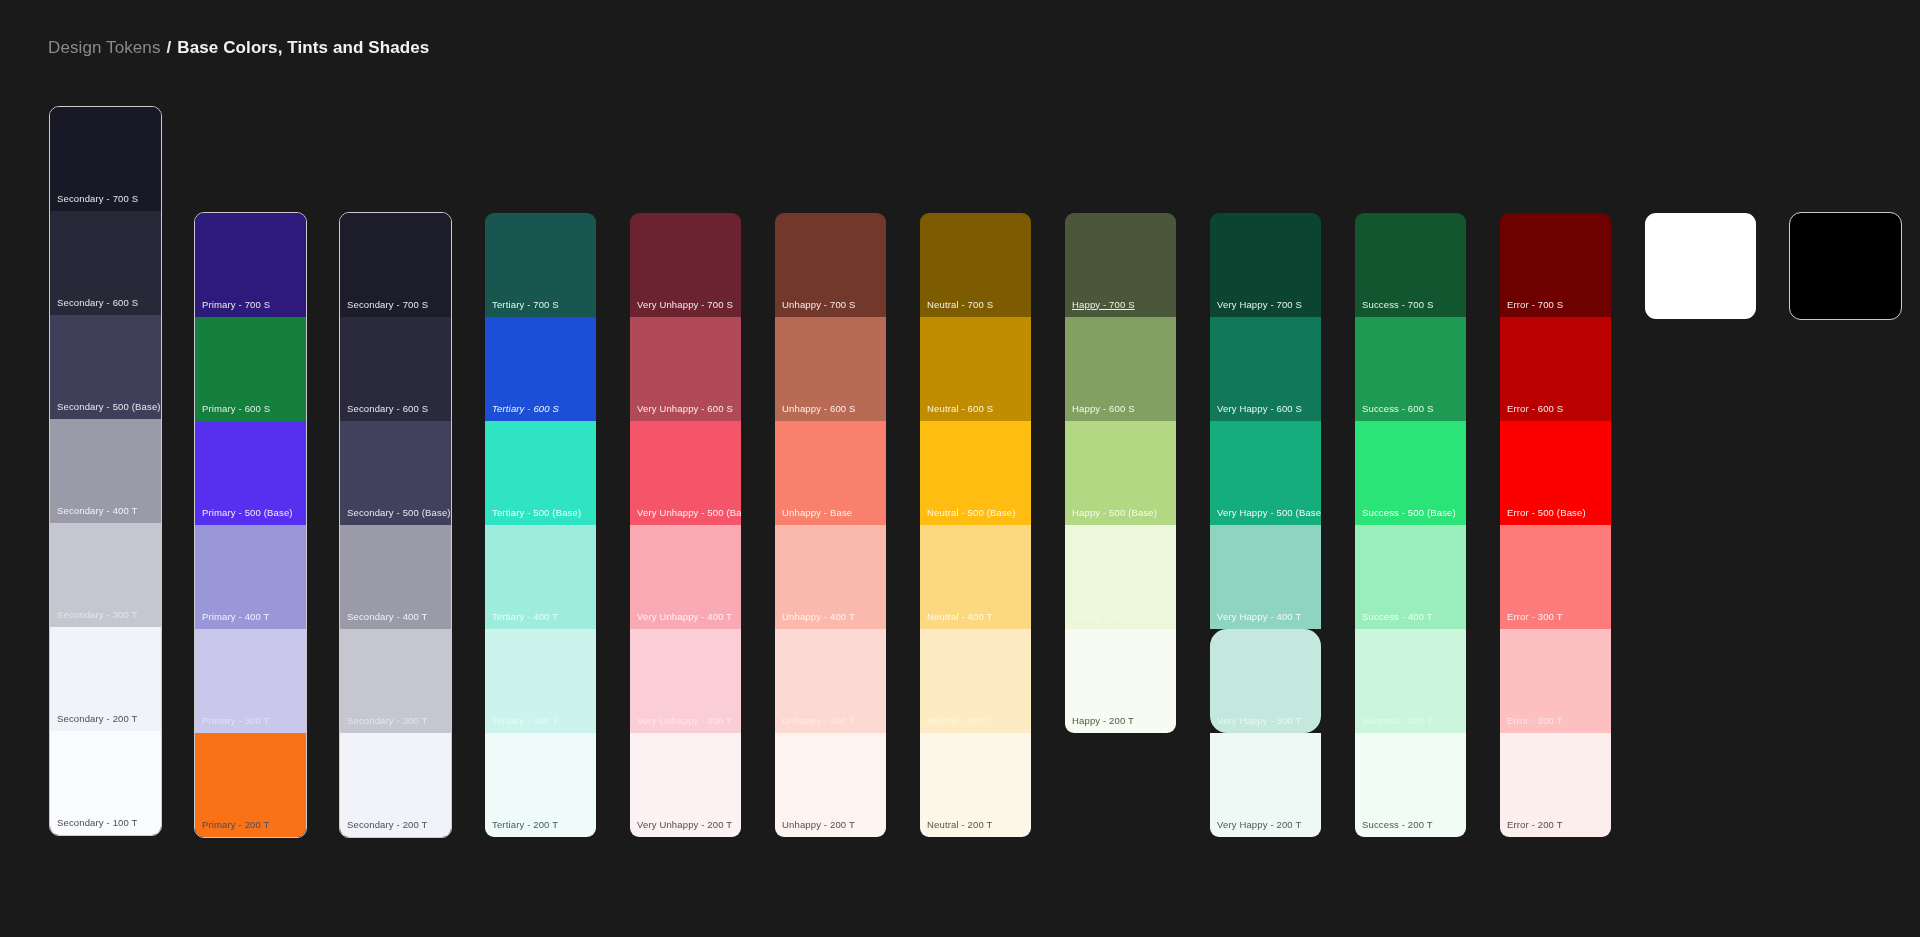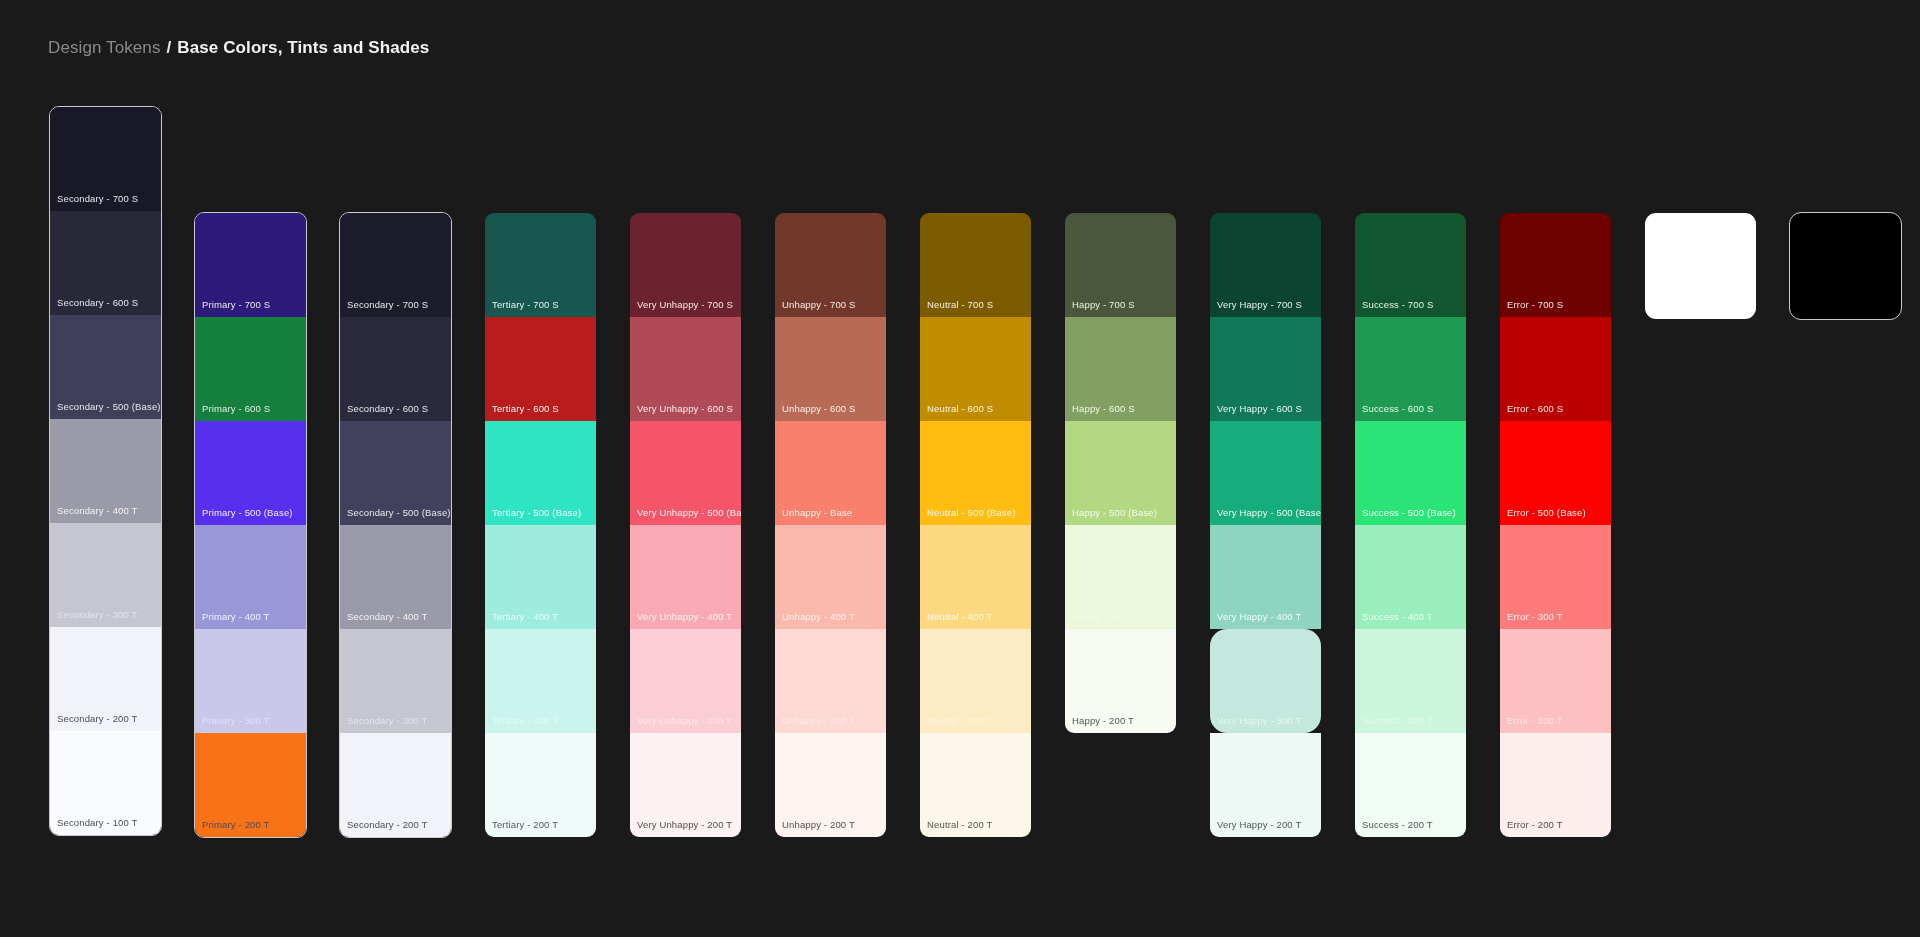--- a/index.html
+++ b/index.html
@@ -157,21 +157,21 @@
         </div>
         <div class="swatch" style="background: rgb(242, 243, 248);">
           <span class="swatch-label" style="color: rgb(75, 75, 90);">Secondary - 200 T</span>
         </div>
       </div>
       <div class="col-gap"></div>
       <div class="column" style="margin-top: 106px;">
         <div class="swatch" style="background: rgb(23, 87, 79);">
           <span class="swatch-label" style="color: rgb(230, 245, 241);">Tertiary - 700 S</span>
         </div>
-        <div class="swatch" style="background: #b91c1c;">
+        <div class="swatch" style="background: #1d4ed8; font-style: italic;">
           <span class="swatch-label" style="color: rgb(234, 250, 246);">Tertiary - 600 S</span>
         </div>
         <div class="swatch" style="background: rgb(47, 228, 194);">
           <span class="swatch-label" style="color: rgb(239, 255, 251);">Tertiary - 500 (Base)</span>
         </div>
         <div class="swatch" style="background: rgb(158, 236, 221);">
           <span class="swatch-label" style="color: rgb(232, 255, 249);">Tertiary - 400 T</span>
         </div>
         <div class="swatch" style="background: rgb(203, 245, 236);">
           <span class="swatch-label" style="color: rgb(227, 251, 245);">Tertiary - 300 T</span>
@@ -239,21 +239,21 @@
         <div class="swatch" style="background: rgb(253, 236, 195);">
           <span class="swatch-label" style="color: rgb(254, 245, 224);">Neutral - 300 T</span>
         </div>
         <div class="swatch" style="background: rgb(253, 247, 234);">
           <span class="swatch-label" style="color: rgb(90, 83, 70);">Neutral - 200 T</span>
         </div>
       </div>
       <div class="col-gap"></div>
       <div class="column" style="margin-top: 106px;">
         <div class="swatch" style="background: rgb(74, 87, 58);">
-          <span class="swatch-label" style="color: rgb(239, 243, 233);">Happy - 700 S</span>
+          <span class="swatch-label" style="color: rgb(239, 243, 233); text-decoration: underline;">Happy - 700 S</span>
         </div>
         <div class="swatch" style="background: rgb(131, 160, 99);">
           <span class="swatch-label" style="color: rgb(243, 248, 234);">Happy - 600 S</span>
         </div>
         <div class="swatch" style="background: rgb(178, 216, 131);">
           <span class="swatch-label" style="color: rgb(247, 252, 237);">Happy - 500  (Base)</span>
         </div>
         <div class="swatch" style="background: rgb(236, 247, 220);">
           <span class="swatch-label" style="color: rgb(243, 251, 232);">Happy - 300 T</span>
         </div>

